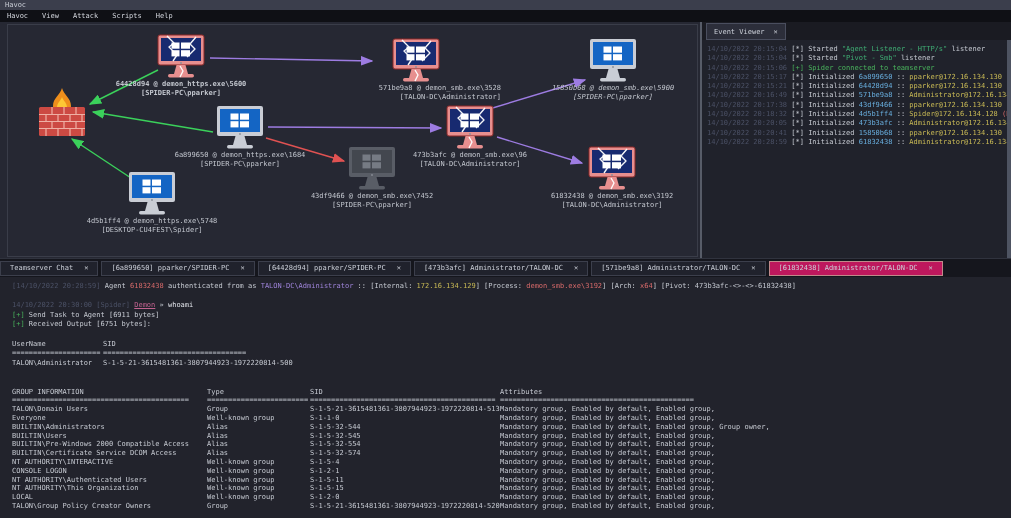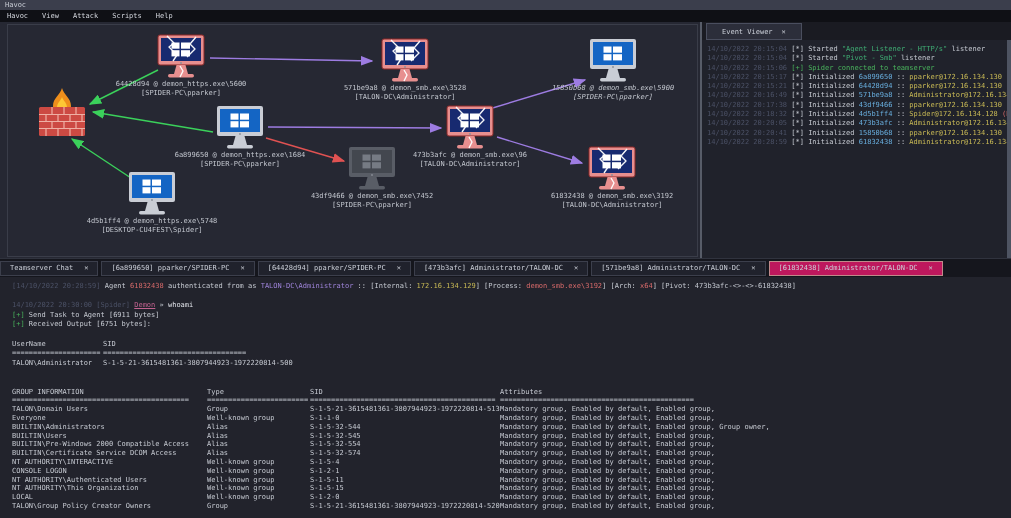--- a/index.html
+++ b/index.html
@@ -9,21 +9,21 @@
   .menubar{height:12px;background:#0f1015;display:flex;align-items:center;font-size:7px;color:#d4d7de}
   .menubar span{padding:0 7px;cursor:default}
   .main{position:relative;height:236px;background:#15161d}
   #graph{position:absolute;left:0;top:0;width:700px;height:236px;background:#262833;overflow:hidden}
   .graph-border{position:absolute;left:7px;top:2px;width:689px;height:231px;border:1px solid #3a3d49;pointer-events:none}
   .gnode{position:absolute;width:170px;text-align:center}
   .nlab{font-size:7px;line-height:9px;color:#c3c7cf;white-space:nowrap}
   .splitter{position:absolute;left:700px;top:0;width:2px;height:236px;background:#575c68}
   .eventpanel{position:absolute;left:702px;top:0;right:0;height:236px;background:#20222b}
   .event-tabstrip{height:18px;background:#1a1b22;display:flex;align-items:flex-end;padding-left:4px}
-  .event-tab{height:15px;display:flex;align-items:center;background:#2c2e3a;border:1px solid #4a4e5e;padding:0 15px;font-size:7px;color:#ccd0d9;gap:9px}
+  .event-tab{height:15px;display:flex;align-items:center;background:#2c2e3a;border:1px solid #4a4e5e;padding:0 7px;font-size:7px;color:#ccd0d9;gap:9px}
   .event-content{padding:5px 0 0 5px;overflow:hidden;height:213px}
   .evline{font-size:7px;line-height:9.3px;white-space:nowrap}
   .vscroll{position:absolute;right:0;top:18px;bottom:0;width:4px;background:#4e5462}
   .tabbar{height:18px;background:#15161d;display:flex;align-items:center;border-top:1px solid #30333e}
   .tab{height:13px;display:flex;align-items:center;padding:0 9px;margin-right:3px;background:#20222c;border:1px solid #3c3f4c;font-size:7px;color:#ccd0d9;gap:11px;white-space:nowrap}
   .tab.active{background:#be185d;border-color:#c08a8a}
   .close{font-size:7px;color:#c6cad2;cursor:pointer}
   .console{height:237px;background:#22232c;padding:5px 0 0 12px;overflow:hidden;font-size:7px;line-height:9.6px;color:#c6cad2}
   .cline{white-space:nowrap}
   .grid2{display:grid;grid-template-columns:91px 1fr;white-space:pre}
@@ -82,21 +82,21 @@
         <svg width="52" height="52" viewBox="0 0 52 52" style="display:block;margin:0 auto">
           <path d="M26 1C24 8 17 11 17 19c0 6 4 10 9 10s9-4 9-10c0-8-7-11-9-18z" fill="#ef8f1c"></path>
           <path d="M26 10c-1.5 4-5 6-5 10.5 0 3.8 2.3 6 5 6s5-2.2 5-6C31 16 27.5 14 26 10z" fill="#fdc835"></path>
           <rect x="3" y="20" width="46" height="29" rx="1.5" fill="#cc4a43"></rect>
           <g stroke="#eeb0a4" stroke-width="1.2" fill="none">
             <path d="M3 27.5H49 M3 34.5H49 M3 41.5H49"></path>
             <path d="M16 20v7.5 M28 20v7.5 M40 20v7.5 M10 27.5v7 M22 27.5v7 M34 27.5v7 M46 27.5v7 M16 34.5v7 M28 34.5v7 M40 34.5v7 M10 41.5v7.5 M22 41.5v7.5 M34 41.5v7.5 M46 41.5v7.5"></path>
           </g>
         </svg>
       </div>
-      <div class="gnode" style="left: 96px; top: 12px;">
+      <div class="gnode" style="left: 96px; top: 12px; font-weight: bold;">
         <svg width="52" height="46" viewBox="0 0 52 46" style="display:block;margin:0 auto">
           <rect x="3" y="1" width="46" height="30" rx="2" fill="#e78f8f" stroke="#8a2727" stroke-width="1"></rect>
           <rect x="6" y="4" width="40" height="23" fill="#172a70"></rect>
           <g fill="#ffffff">
             <rect x="16.5" y="8.5" width="8" height="6.2"></rect>
             <rect x="26" y="8.5" width="9" height="6.2"></rect>
             <rect x="16.5" y="16.2" width="8" height="6.2"></rect>
             <rect x="26" y="16.2" width="9" height="6.2"></rect>
           </g>
           <circle cx="26" cy="29" r="0.9" fill="#8a8e97"></circle>
@@ -104,21 +104,21 @@
           <rect x="13" y="40" width="26" height="3.5" rx="1.7" fill="#e78f8f"></rect>
           <g stroke="#ffffff" stroke-width="1.4" fill="none" stroke-linejoin="round" opacity="0.95">
             <path d="M12 2l7 7-5 4 8 8-4 6"></path>
             <path d="M41 3l-6 7 5 5-8 8"></path>
             <path d="M25 32l3 5-3 6"></path>
           </g>
         </svg>
         <div class="nlab">64428d94 @ demon_https.exe\5600</div>
         <div class="nlab">[SPIDER-PC\pparker]</div>
       </div>
-      <div class="gnode" style="left: 320px; top: 16px;">
+      <div class="gnode" style="left: 331px; top: 16px; text-align: right;">
         <svg width="52" height="46" viewBox="0 0 52 46" style="display:block;margin:0 auto">
           <rect x="3" y="1" width="46" height="30" rx="2" fill="#e78f8f" stroke="#8a2727" stroke-width="1"></rect>
           <rect x="6" y="4" width="40" height="23" fill="#172a70"></rect>
           <g fill="#ffffff">
             <rect x="16.5" y="8.5" width="8" height="6.2"></rect>
             <rect x="26" y="8.5" width="9" height="6.2"></rect>
             <rect x="16.5" y="16.2" width="8" height="6.2"></rect>
             <rect x="26" y="16.2" width="9" height="6.2"></rect>
           </g>
           <circle cx="26" cy="29" r="0.9" fill="#8a8e97"></circle>

